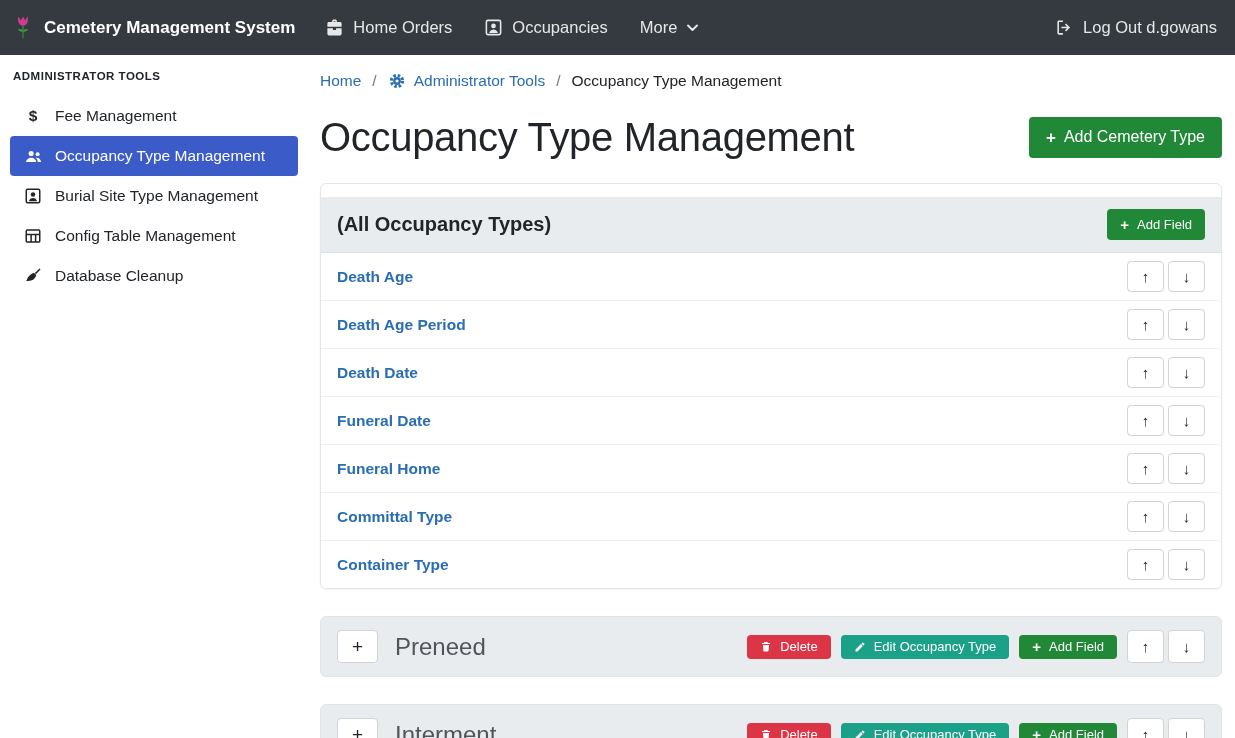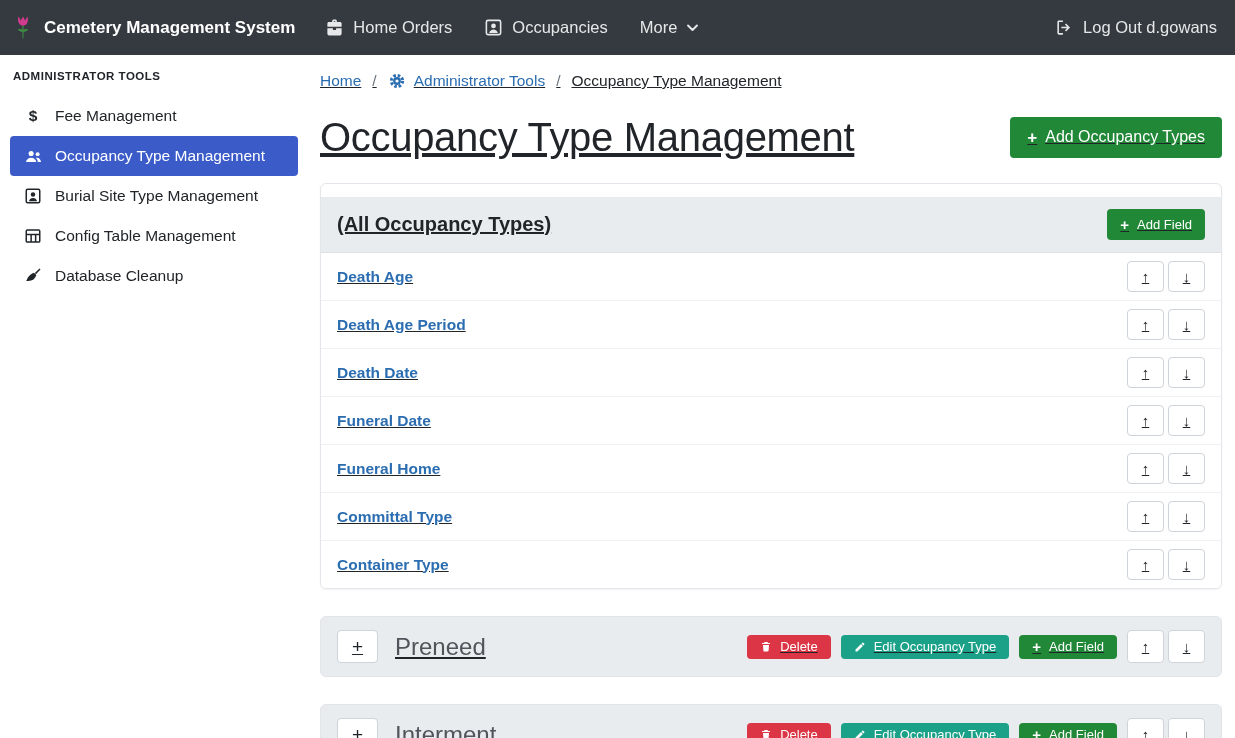--- a/index.html
+++ b/index.html
@@ -18,21 +18,21 @@
   .logout { margin-left:auto; }
 
   
   .layout { display:flex; height:683px; }
   .sidebar { width:308px; flex:0 0 308px; padding:15px 10px 0; }
   .sidebar-heading { font-size:11.5px; font-weight:700; letter-spacing:.5px; text-transform:uppercase; color:#212529; padding:0 3px 14px; }
   .side-item { display:flex; align-items:center; gap:11px; padding:0 12px; height:40px; border-radius:4px; font-size:15.5px; color:#212529; cursor:pointer; text-decoration:none; }
   .side-item .s-icon { width:22px; display:inline-flex; justify-content:center; font-weight:700; }
   .side-item.active { background:var(--primary,#3b5bc9); color:#fff; }
 
-  .main { flex:1; padding:12px 13px 0 12px; overflow:hidden;text-decoration:underline; }
+  .main { flex:1; padding:12px 13px 0 12px; overflow:hidden; }
 
   
   .breadcrumb { display:flex; align-items:center; gap:11px; font-size:15.5px; margin-top:5px; }
   .crumb-link { color:var(--link,#2a6db0); text-decoration:none; display:flex; align-items:center; gap:8px; cursor:pointer; }
   .crumb-sep { color:#6c757d; }
   .crumb-current { color:#212529; }
 
   
   .title-row { display:flex; align-items:center; justify-content:space-between; margin:25px 0 24px; }
   .page-title { font-size:40px; font-weight:500; margin:0; line-height:1.1; letter-spacing:-0.3px; }
@@ -191,21 +191,21 @@
         <span>Administrator Tools</span>
       </a>
       <span class="crumb-sep">/</span>
       <span class="crumb-current">Occupancy Type Management</span>
     </nav>
 
     <div class="title-row">
       <h1 class="page-title">Occupancy Type Management</h1>
       <button type="button" class="btn btn-success btn-lg">
         <span class="plus-glyph">+</span>
-        <span>Add Occupancy Types</span>
+        <span>Add Cemetery Type</span>
       </button>
     </div>
 
     <section class="card">
       <div class="card-header">
         <span class="card-title">(All Occupancy Types)</span>
         <button type="button" class="btn btn-success btn-sm">
           <span class="plus-glyph">+</span>
           <span>Add Field</span>
         </button>

